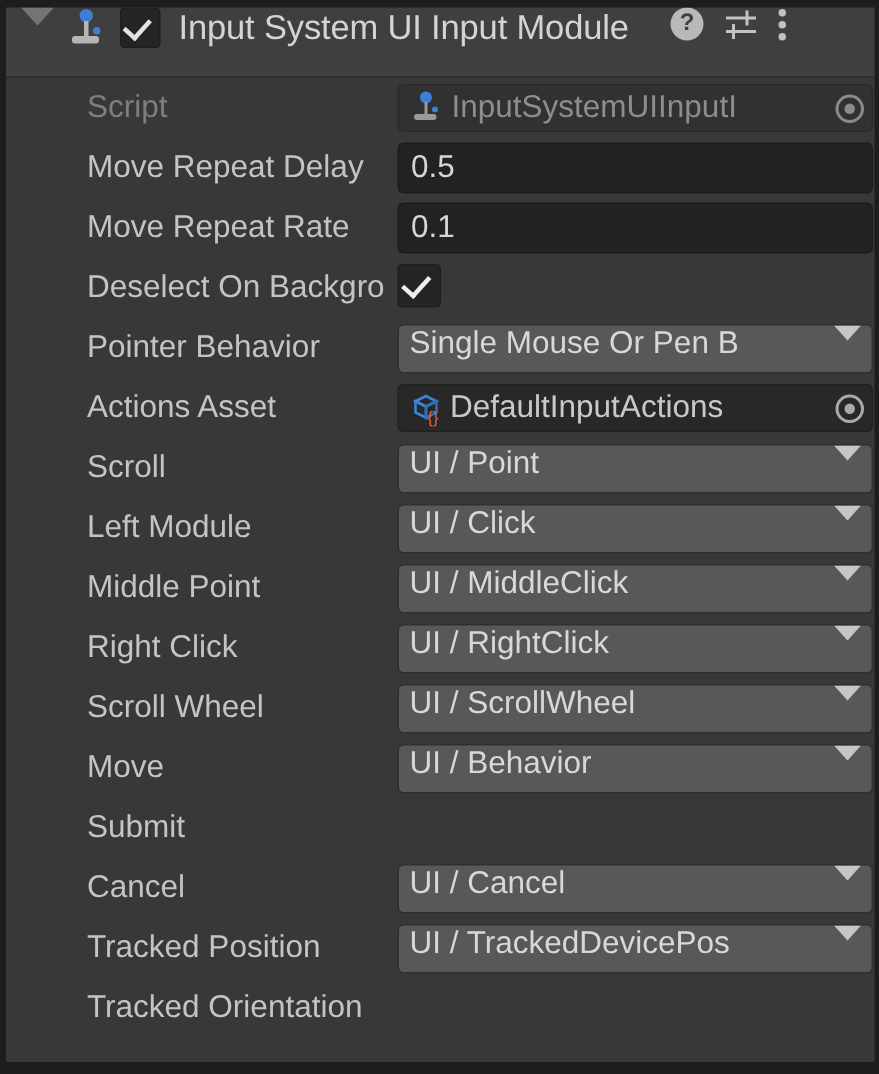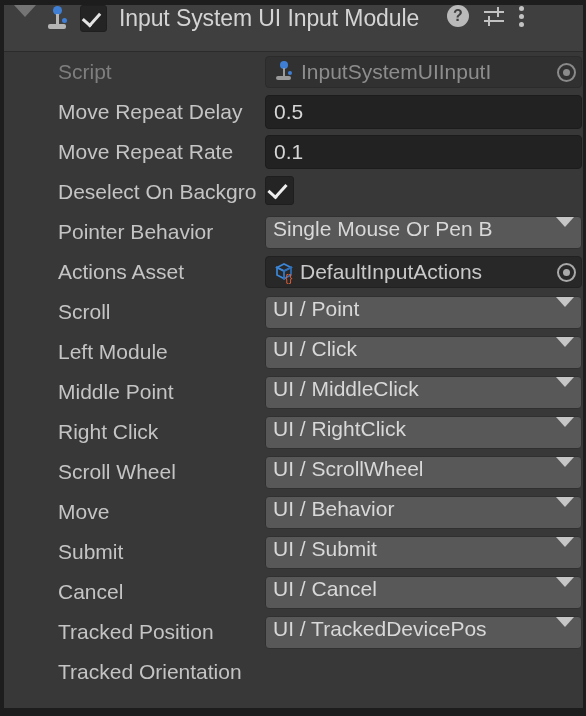--- a/index.html
+++ b/index.html
@@ -451,26 +451,20 @@
         <div class="row-label">Move</div>
         <div class="field-area">
           <div class="popup-field">
             <div class="pf-text">UI / Behavior</div>
             <div class="pf-arrow"></div>
           </div>
         </div>
       </div>
       <div class="row">
         <div class="row-label">Submit</div>
-        <div class="field-area">
-          <div class="popup-field">
-            <div class="pf-text">UI / Submit</div>
-            <div class="pf-arrow"></div>
-          </div>
-        </div>
       </div>
       <div class="row">
         <div class="row-label">Cancel</div>
         <div class="field-area">
           <div class="popup-field">
             <div class="pf-text">UI / Cancel</div>
             <div class="pf-arrow"></div>
           </div>
         </div>
       </div>

